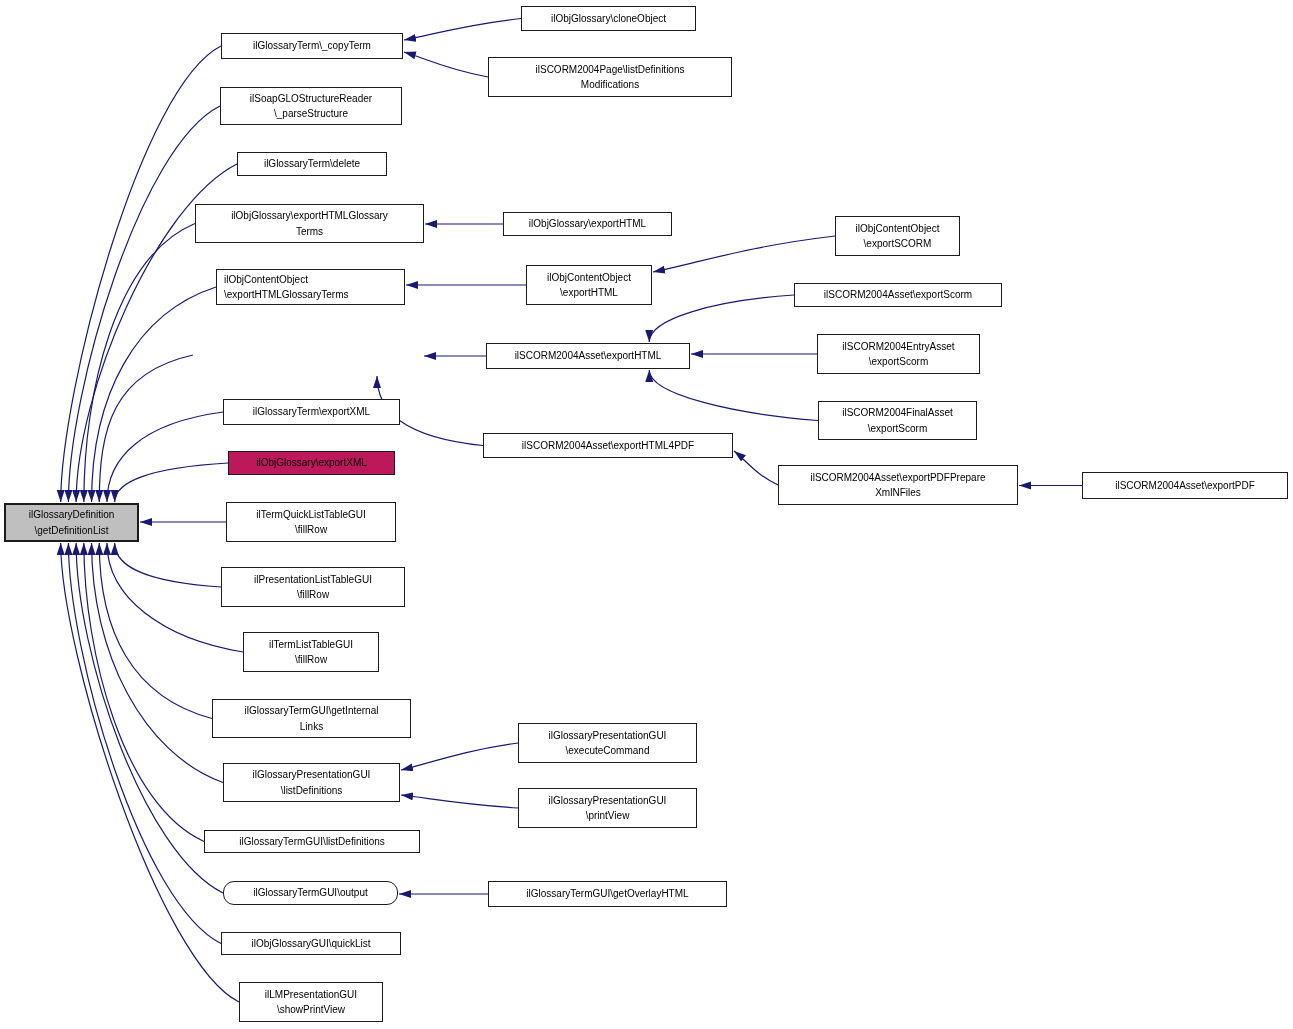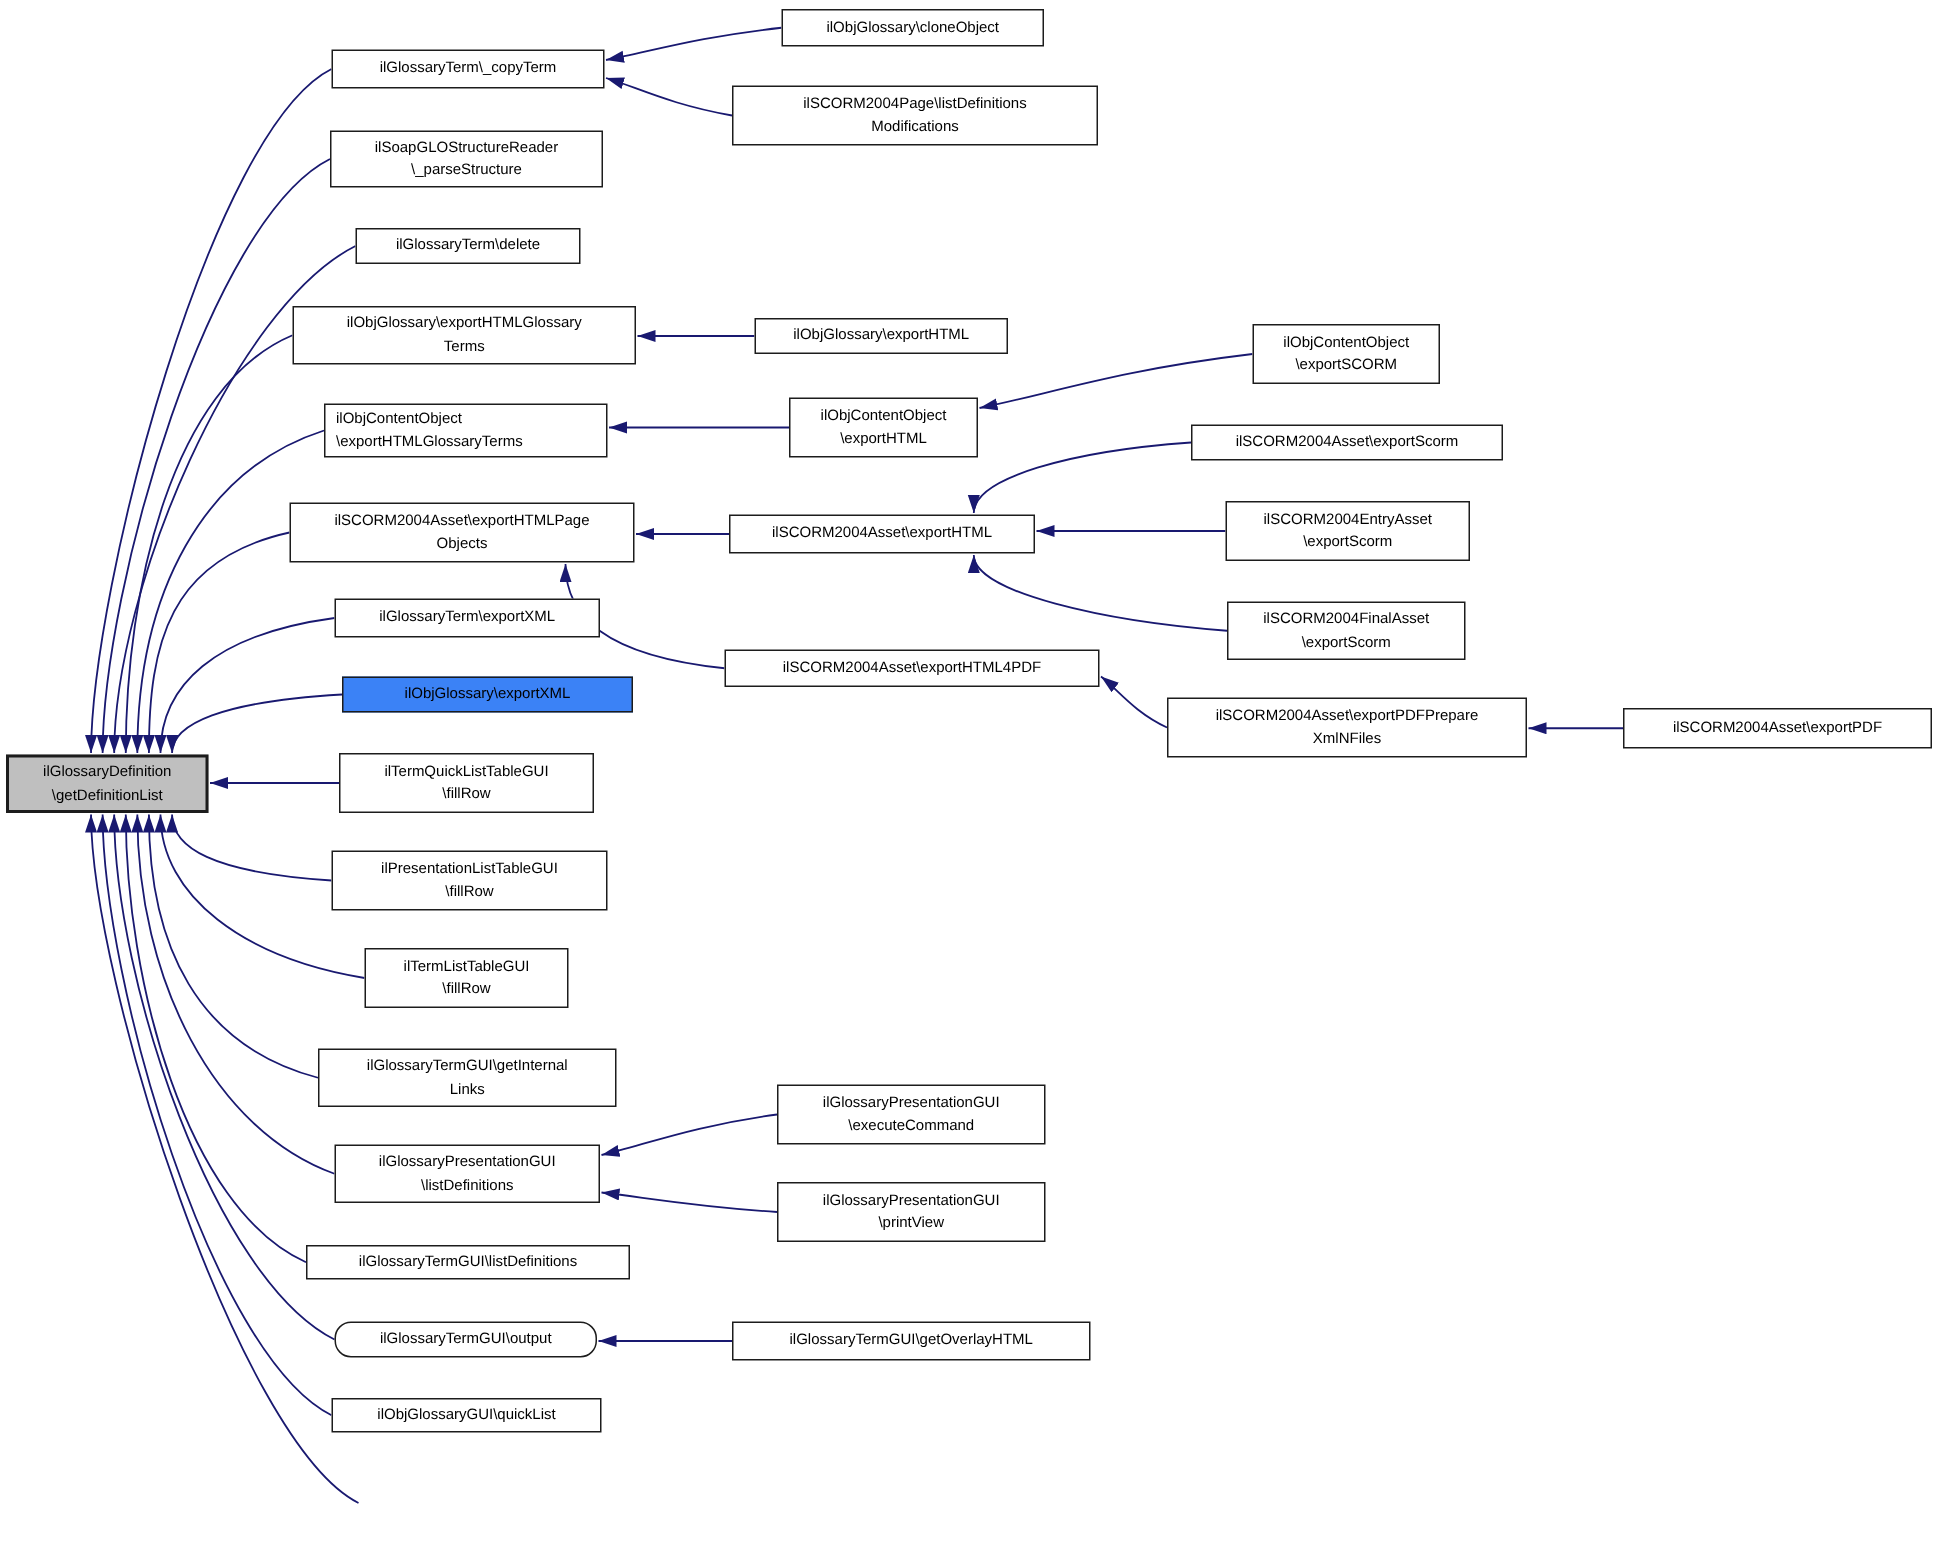--- a/index.html
+++ b/index.html
@@ -72,28 +72,24 @@
       <span class="lbl">ilGlossaryTerm\delete</span>
     </div>
   <div class="node" style="left: 195px; top: 204px; width: 229px; height: 39px; background: rgb(255, 255, 255); border-color: rgb(28, 28, 28);">
       <span class="lbl">ilObjGlossary\exportHTMLGlossary
 Terms</span>
     </div>
   <div class="node align-left" style="left: 216px; top: 269px; width: 189px; height: 36px; background: rgb(255, 255, 255); border-color: rgb(28, 28, 28);">
       <span class="lbl">ilObjContentObject
 \exportHTMLGlossaryTerms</span>
     </div>
-  <div class="node" style="left: 193px; top: 335px; width: 230px; height: 40px; background: rgb(255, 255, 255); border-color: rgb(28, 28, 28);">
-      <span class="lbl">ilSCORM2004Asset\exportHTMLPage
-Objects</span>
-    </div>
   <div class="node" style="left: 223px; top: 399px; width: 177px; height: 26px; background: rgb(255, 255, 255); border-color: rgb(28, 28, 28);">
       <span class="lbl">ilGlossaryTerm\exportXML</span>
     </div>
-  <div class="node" style="left: 228px; top: 451px; width: 194px; height: 24px; background: #3b82f6; border-color: rgb(28, 28, 28);">
+  <div class="node" style="left: 228px; top: 451px; width: 167px; height: 24px; background: #be185d; border-color: rgb(28, 28, 28);">
       <span class="lbl">ilObjGlossary\exportXML</span>
     </div>
   <div class="node" style="left: 226px; top: 502px; width: 170px; height: 40px; background: rgb(255, 255, 255); border-color: rgb(28, 28, 28);">
       <span class="lbl">ilTermQuickListTableGUI
 \fillRow</span>
     </div>
   <div class="node" style="left: 221px; top: 567px; width: 184px; height: 40px; background: rgb(255, 255, 255); border-color: rgb(28, 28, 28);">
       <span class="lbl">ilPresentationListTableGUI
 \fillRow</span>
     </div>
@@ -110,20 +106,24 @@
 \listDefinitions</span>
     </div>
   <div class="node" style="left: 204px; top: 830px; width: 216px; height: 23px; background: rgb(255, 255, 255); border-color: rgb(28, 28, 28);">
       <span class="lbl">ilGlossaryTermGUI\listDefinitions</span>
     </div>
   <div class="node" style="left: 223px; top: 881px; width: 175px; height: 24px; background: rgb(255, 255, 255); border-color: rgb(28, 28, 28); border-radius: 11px;">
       <span class="lbl">ilGlossaryTermGUI\output</span>
     </div>
   <div class="node" style="left: 221px; top: 932px; width: 180px; height: 23px; background: rgb(255, 255, 255); border-color: rgb(28, 28, 28);">
       <span class="lbl">ilObjGlossaryGUI\quickList</span>
+    </div>
+  <div class="node" style="left: 239px; top: 982px; width: 144px; height: 40px; background: rgb(255, 255, 255); border-color: rgb(28, 28, 28);">
+      <span class="lbl">ilLMPresentationGUI
+\showPrintView</span>
     </div>
   <div class="node" style="left: 521px; top: 6px; width: 175px; height: 25px; background: rgb(255, 255, 255); border-color: rgb(28, 28, 28);">
       <span class="lbl">ilObjGlossary\cloneObject</span>
     </div>
   <div class="node" style="left: 488px; top: 57px; width: 244px; height: 40px; background: rgb(255, 255, 255); border-color: rgb(28, 28, 28);">
       <span class="lbl">ilSCORM2004Page\listDefinitions
 Modifications</span>
     </div>
   <div class="node" style="left: 503px; top: 212px; width: 169px; height: 24px; background: rgb(255, 255, 255); border-color: rgb(28, 28, 28);">
       <span class="lbl">ilObjGlossary\exportHTML</span>

